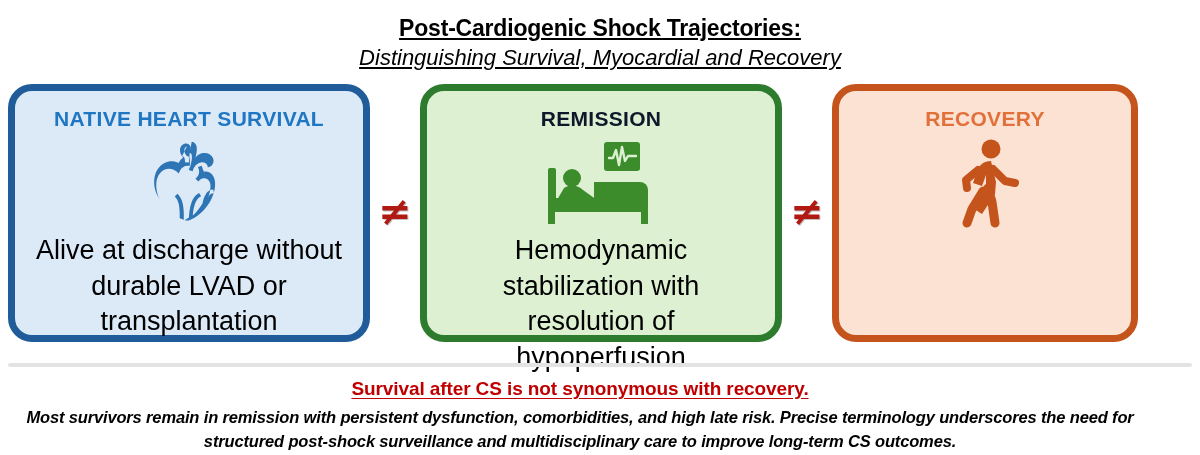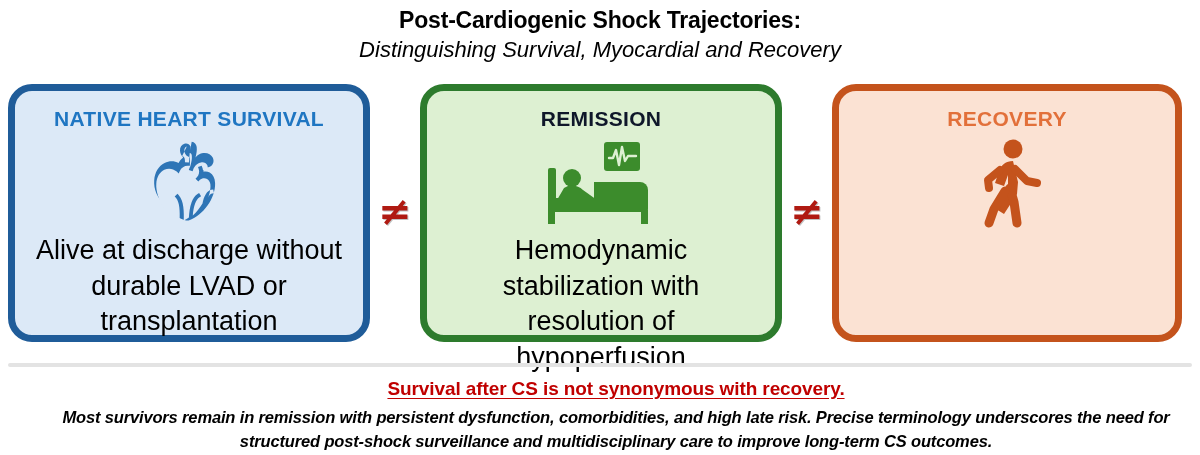--- a/index.html
+++ b/index.html
@@ -12,21 +12,22 @@
     height: 455px;
     font-family: "Liberation Sans", sans-serif;
     color: #000000;
     overflow: hidden;
     position: relative;
   }
 
   
   .title-block {
     text-align: center;
-    padding-top: 6px;
+    padding-top: 14px;
+    text-decoration: underline;
   }
   .title-main {
     font-size: 23px;
     font-weight: bold;
     letter-spacing: -0.2px;
     line-height: 1.25;
   }
   .title-sub {
     font-size: 22px;
     font-style: italic;
@@ -50,21 +51,21 @@
     border-width: 7px;
     border-radius: 24px;
     box-sizing: border-box;
     display: flex;
     flex-direction: column;
     align-items: center;
     padding: 12px 10px 10px 10px;
   }
   .panel-blue   { width: 362px; margin-left: 8px;  border-color: #1F5C99; background: #DCE9F7; }
   .panel-green  { width: 362px; border-color: #2D7B2D; background: #DDF0D2; }
-  .panel-orange { width: 350px; border-color: #C4531C; background: #FBE2D3; }
+  .panel-orange { width: 306px; border-color: #C4531C; background: #FBE2D3; }
 
   .panel-head {
     font-size: 21px;
     font-weight: bold;
     letter-spacing: 0.3px;
     text-align: center;
     margin-top: 4px;
   }
   .head-blue   { color: #1F76C2; }
   .head-green  { color: #0f172a; }
@@ -116,21 +117,20 @@
     border-radius: 2px;
   }
 
   
   .footer {
     position: absolute;
     top: 378px;
     left: 0;
     width: 1160px;
     text-align: center;
-    padding-left: 36px;
   }
   .footer-headline {
     font-size: 19px;
     font-weight: bold;
     color: #C00000;
     text-decoration: underline;
     text-underline-offset: 3px;
     letter-spacing: -0.1px;
   }
   .footer-note {

